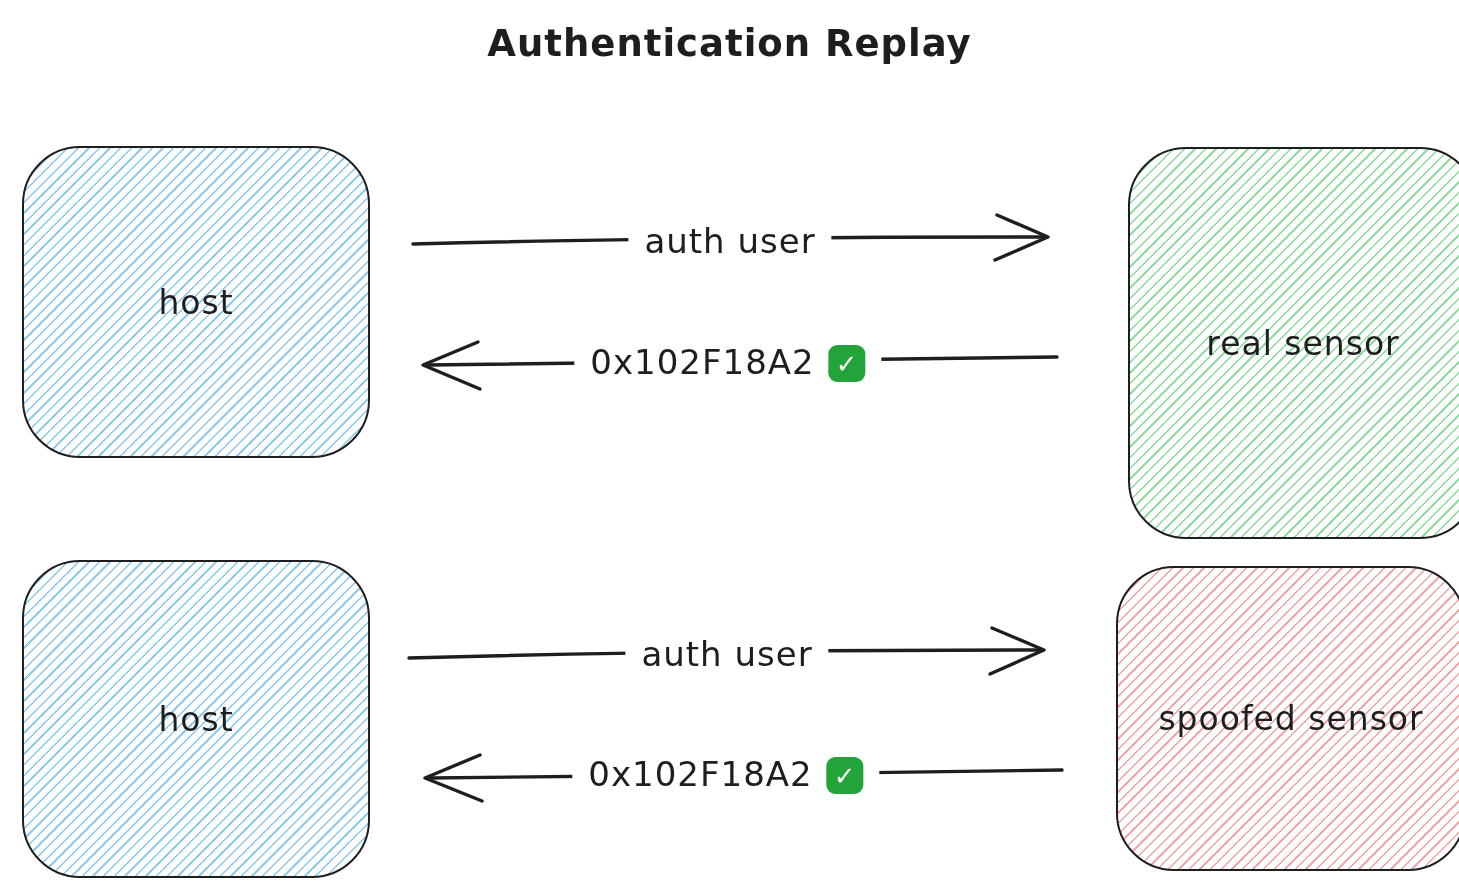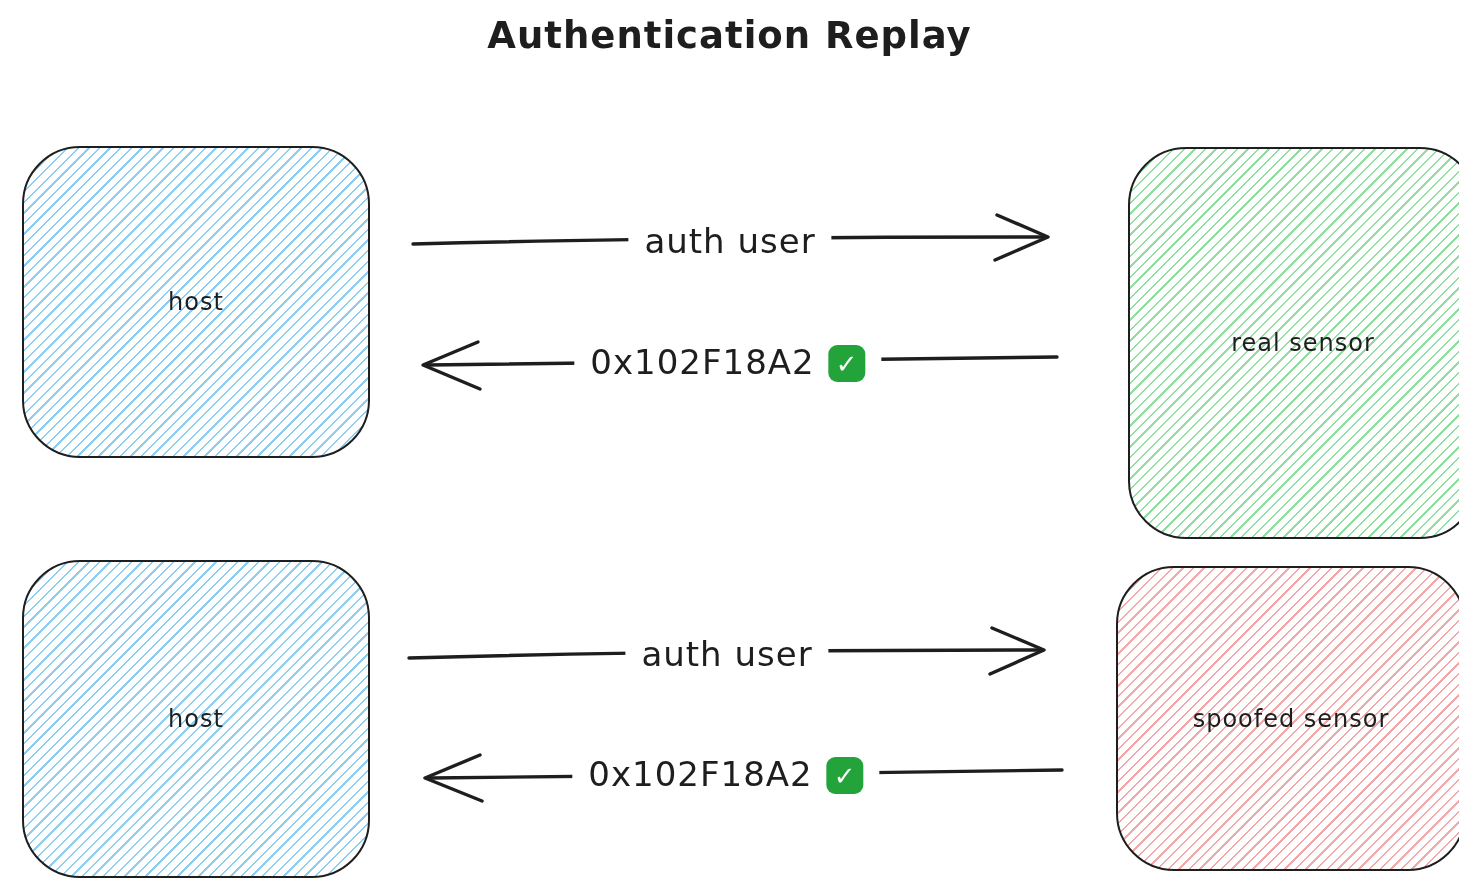--- a/index.html
+++ b/index.html
@@ -18,21 +18,21 @@
   .canvas {
     position: relative;
     width: 1459px;
     height: 891px;
     background: var(--background);
     color: var(--stroke);
     overflow: hidden;
   }
   .title {
     position: absolute;
-    top: 14px;
+    top: 22px;
     left: 0;
     width: 100%;
     text-align: center;
     font-size: 37px;
     font-weight: 600;
     letter-spacing: 1px;
   }
   .arrows {
     position: absolute;
     inset: 0;
@@ -46,21 +46,21 @@
     stroke-linecap: round;
     stroke-linejoin: round;
   }
   .node {
     position: absolute;
     border: 2.6px solid var(--stroke);
     border-radius: 58px;
     display: flex;
     align-items: center;
     justify-content: center;
-    font-size: 24px;
+    font-size: 33px;
     font-weight: 500;
     letter-spacing: 1px;
     background-color: #fff;
   }
   .node.blue {
     background-image: repeating-linear-gradient(135deg,
       var(--host-fill) 0px, var(--host-fill) 1.7px,
       transparent 1.7px, transparent 7.5px);
   }
   .node.green {

